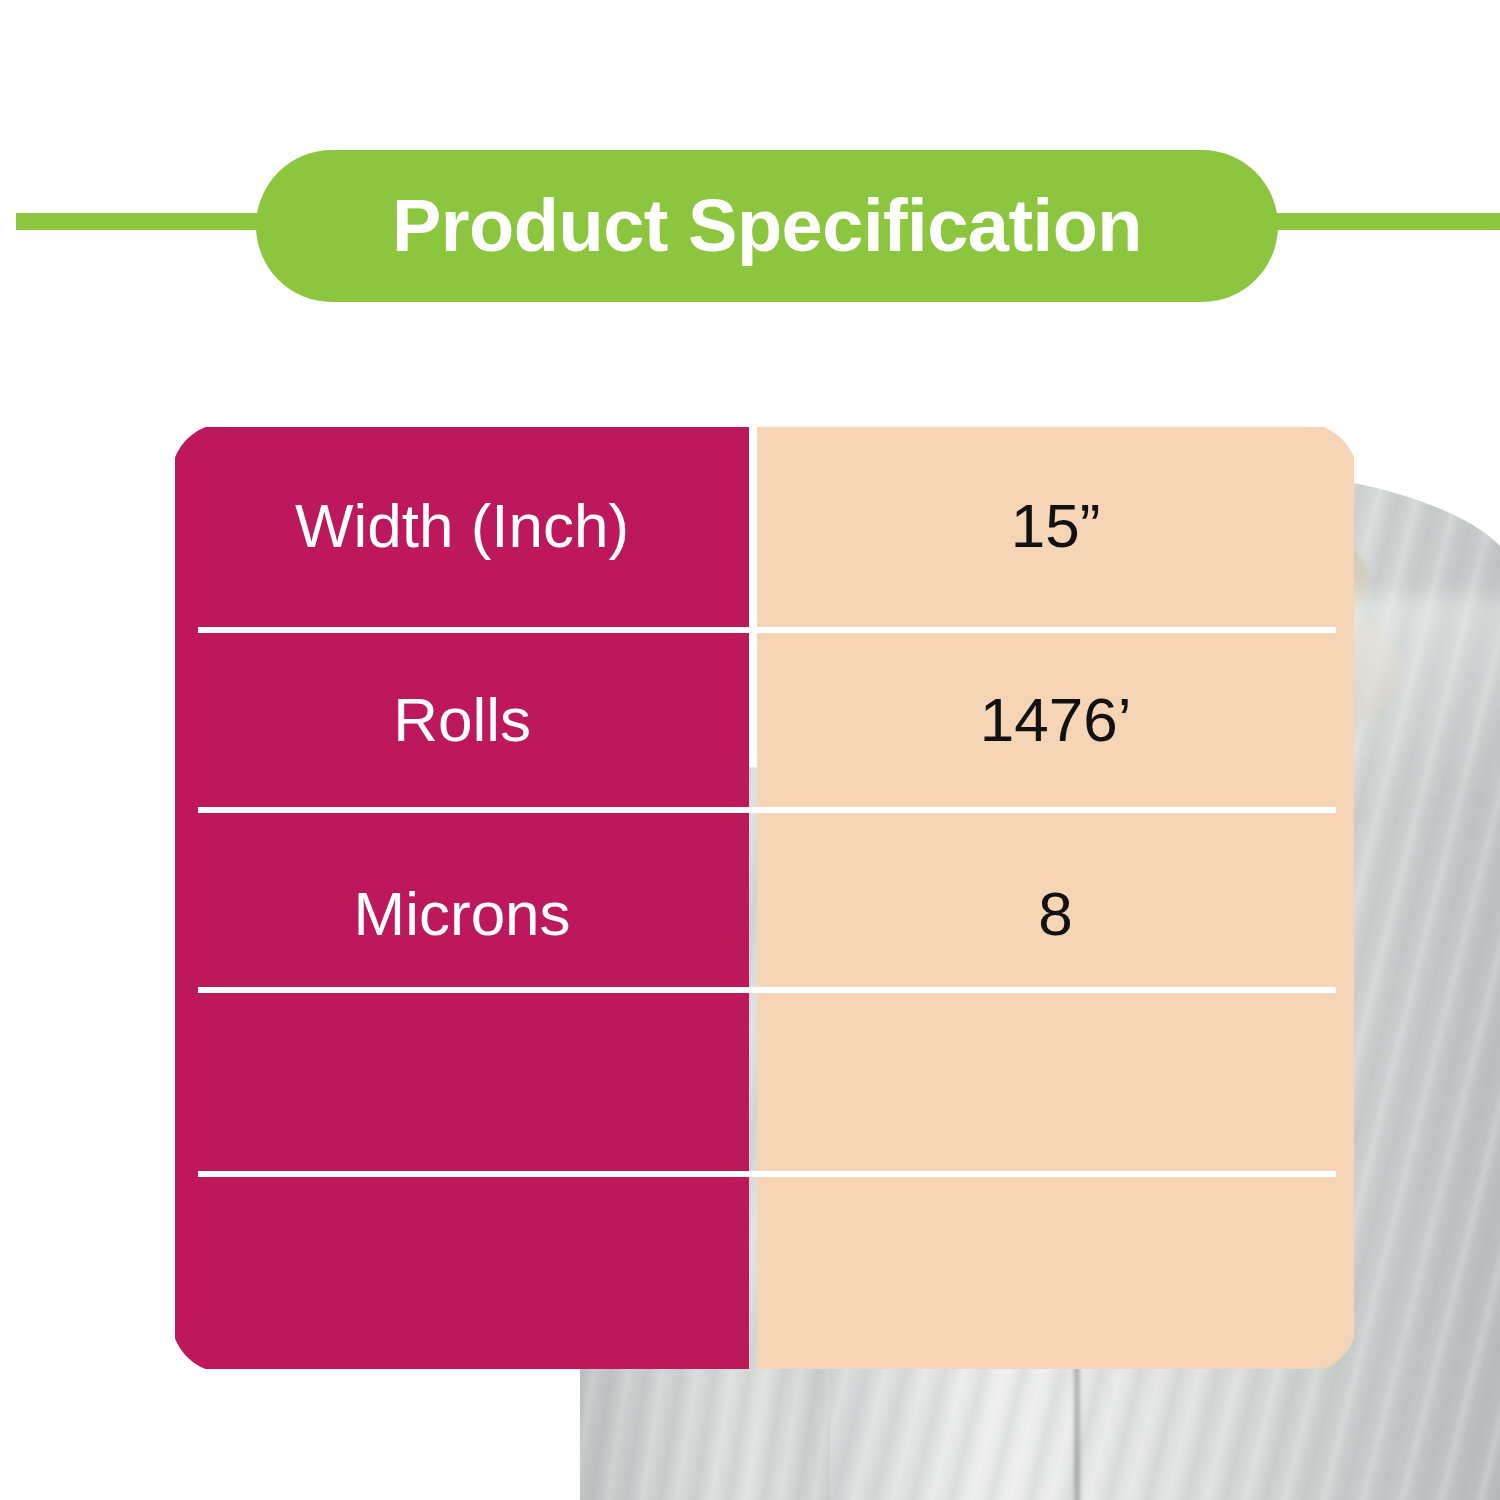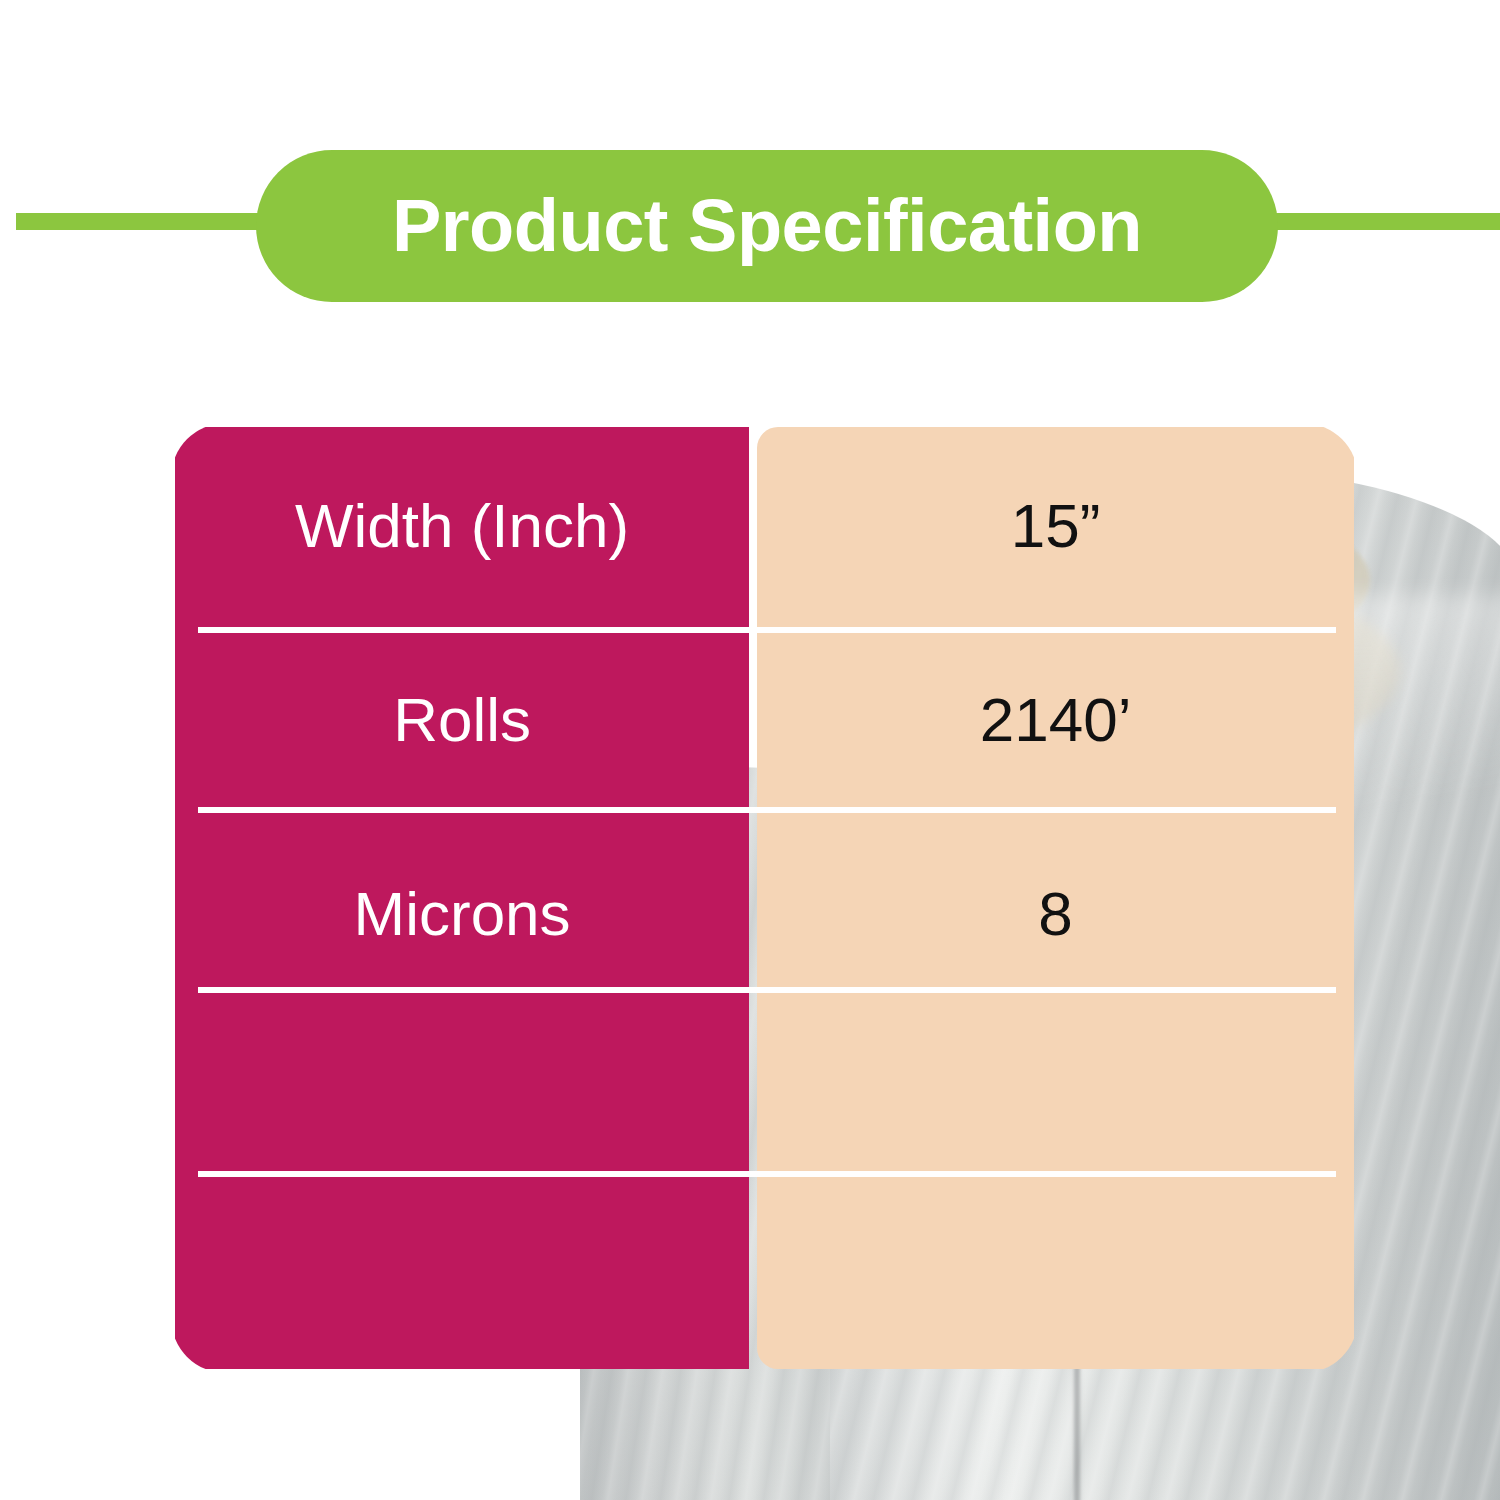--- a/index.html
+++ b/index.html
@@ -164,21 +164,20 @@
     z-index: 2;
     display: flex;
   }
   .col-labels {
     width: 582px;
     background: #be185d;
   }
   .col-values {
     width: 605px;
     background: #f5d5b6;
-    border-radius: 21px;
   }
   .cell {
     height: 190px;
     display: flex;
     align-items: center;
     justify-content: center;
     text-align: center;
     padding: 0 24px;
   }
   .label-text {
@@ -240,21 +239,21 @@
       <div class="cell">
         <span class="label-text">Microns</span>
       </div>
     </div>
 
     <div class="col-values">
       <div class="cell">
         <span class="value-text">15”</span>
       </div>
       <div class="cell">
-        <span class="value-text">2140’</span>
+        <span class="value-text">1476’</span>
       </div>
       <div class="cell">
         <span class="value-text">8</span>
       </div>
     </div>
 
   </div>
 
   <div class="divider" style="top:611px;"></div>
   <div class="divider" style="top:791px;"></div>

